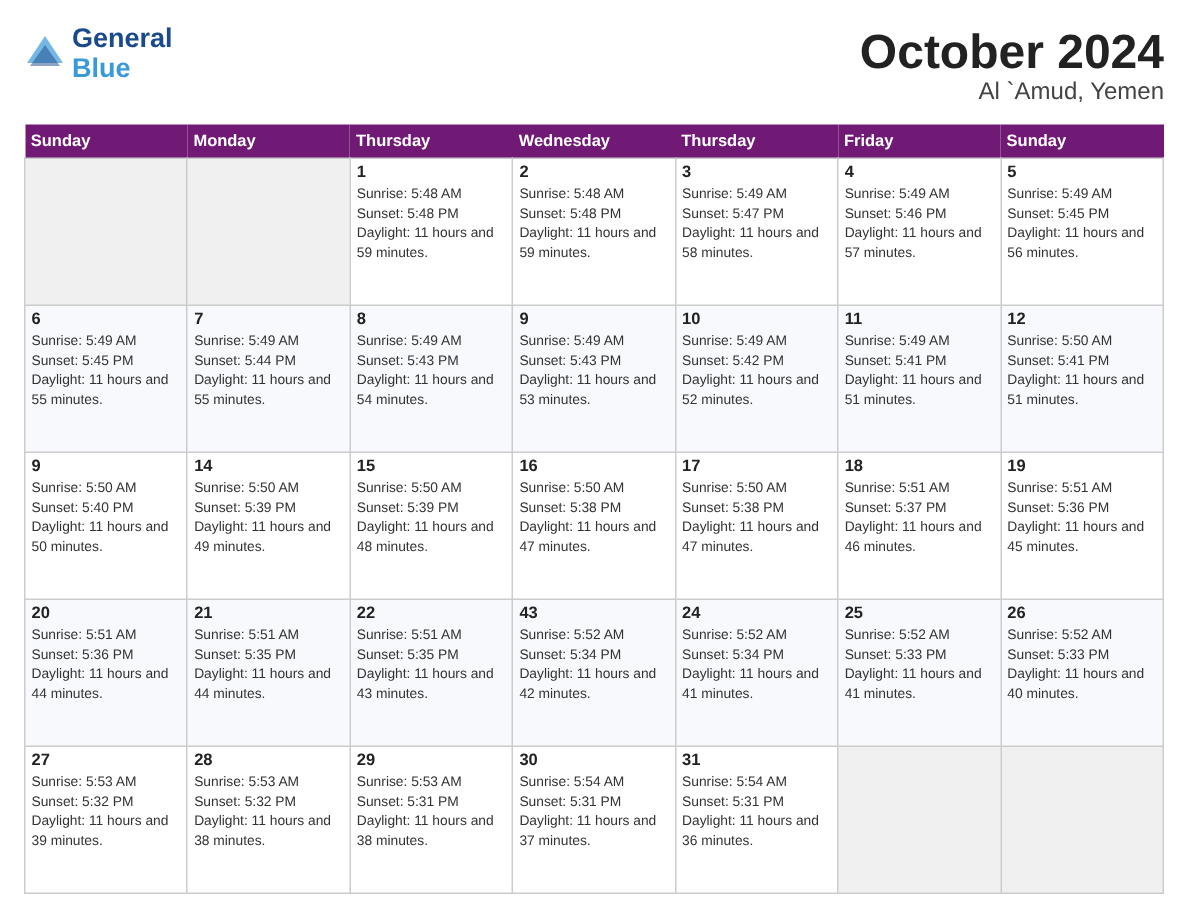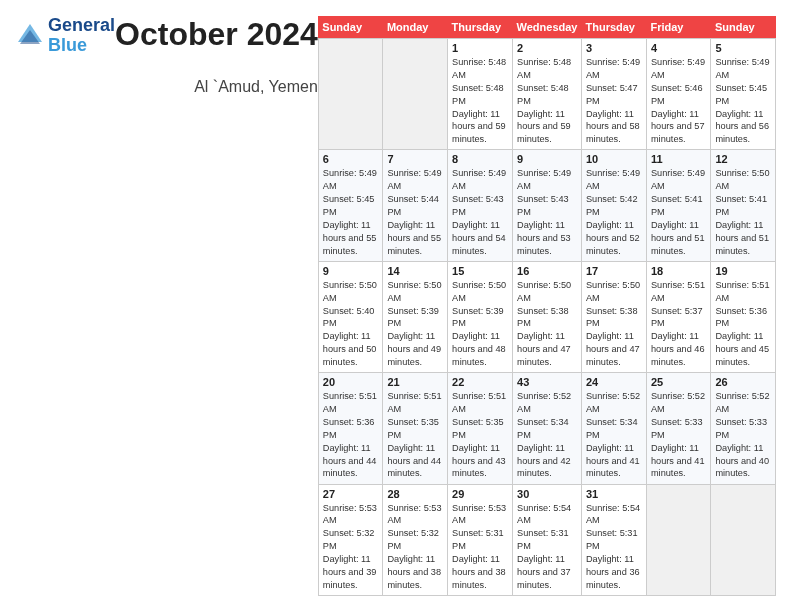--- a/index.html
+++ b/index.html
@@ -8,21 +8,21 @@
       background: #fff;
       width: 792px;
       height: 612px;
       overflow: hidden;
     }
     .page {
       width: 792px;
       height: 612px;
       padding: 16px;
       display: flex;
-      flex-direction: row;
+      flex-direction: column;
     }
     .header {
       display: flex;
       justify-content: space-between;
       align-items: flex-start;
       margin-bottom: 12px;
     }
     .logo {
       display: flex;
       align-items: center;
@@ -46,30 +46,29 @@
     }
     .title-block h1 {
       font-size: 32px;
       font-weight: bold;
       color: #222;
     }
     .title-block h2 {
       font-size: 16px;
       font-weight: normal;
       color: #444;
-      margin-top: 25px;
     }
     table {
       width: 100%;
       border-collapse: collapse;
       font-size: 10px;
       flex: 1;
     }
     thead tr th {
-      background: #ef4444;
+      background: #701a75;
       color: #fff;
       padding: 5px 4px;
       text-align: left;
       font-size: 11px;
       font-weight: bold;
     }
     tbody tr td {
       border: 1px solid #ccc;
       vertical-align: top;
       padding: 3px 4px;

